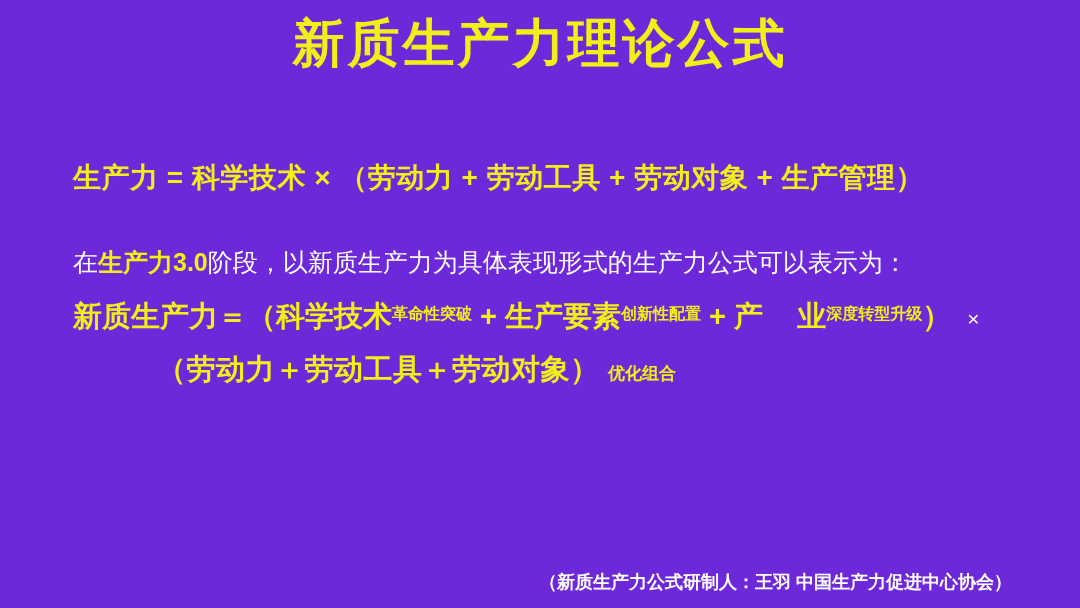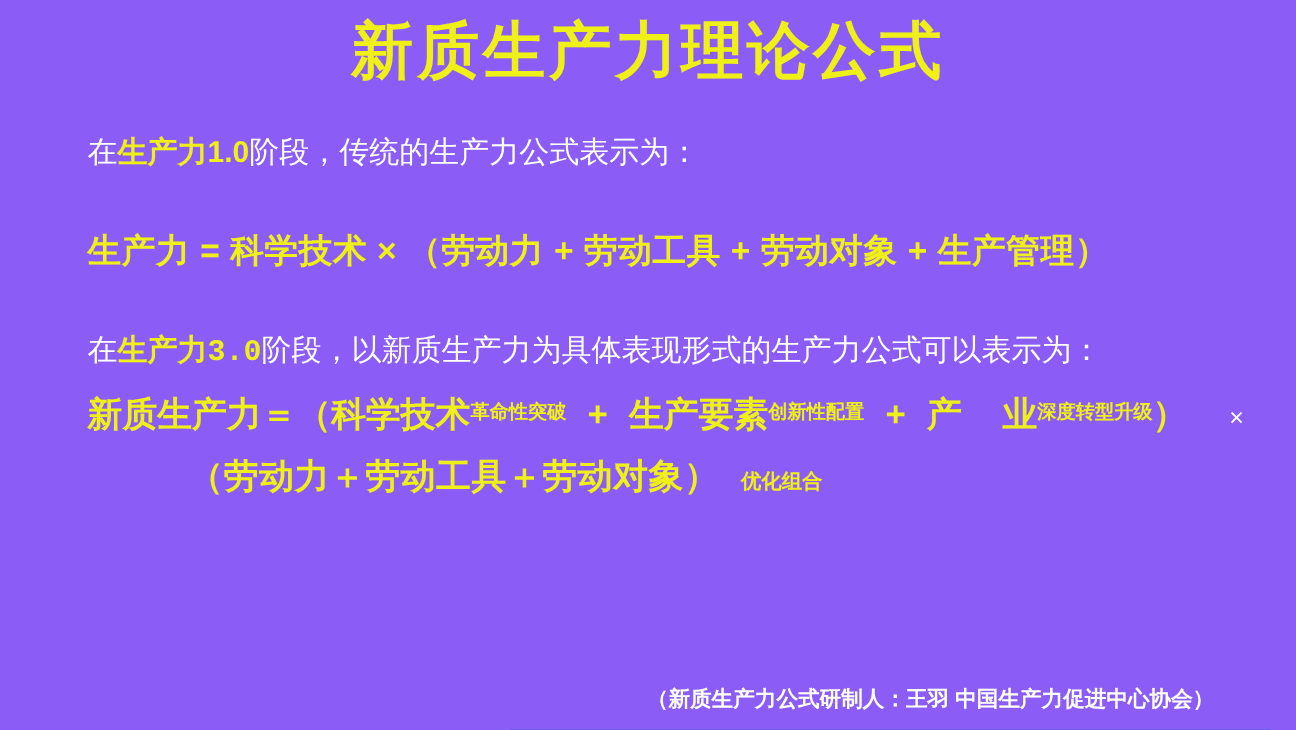--- a/index.html
+++ b/index.html
@@ -11,21 +11,21 @@
     height: 608px;
     background: #0a6fc2;
     font-family: "Liberation Sans", "DejaVu Sans", sans-serif;
     overflow: hidden;
     position: relative;
   }
   .slide {
     position: relative;
     width: 1080px;
     height: 608px;
-    background: #8b5cf6;
+    background: #6d28d9;
     box-sizing: border-box;
   }
 
   
   .title {
     position: absolute;
     top: 14px;
     left: 0;
     width: 1080px;
     text-align: center;
@@ -68,21 +68,21 @@
   }
 
   
   .row1-formula { margin-top: 22px; font-size: 28px; }
 
   
   .group2 { margin-top: 48px; }
   .row2-formula { font-size: 28px; }
 
   
-  .group3 { margin-top: 52px; font-family: Liberation Mono, monospace; }
+  .group3 { margin-top: 52px; }
   .row3-formula {
     margin-top: 20px;
     font-size: 29px;
     letter-spacing: 0px;
   }
   .row3-formula2 {
     margin-top: 16px;
     margin-left: 84px;
     font-size: 29px;
   }
@@ -121,23 +121,20 @@
 </style>
 </head>
 <body>
 
 <div class="slide">
 
   <div class="title">新质生产力理论公式</div>
 
   <div class="body-block">
 
-    <div class="intro">
-      <span>在</span><span class="hl">生产力1.0</span><span>阶段，传统的生产力公式表示为：</span>
-    </div>
 
     <div class="group2">
       <div class="formula row2-formula">生产力 = 科学技术 × （劳动力 + 劳动工具 + 劳动对象 + 生产管理）</div>
     </div>
 
     <div class="group3">
       <div class="intro">
         <span>在</span><span class="hl">生产力3.0</span><span>阶段，以新质生产力为具体表现形式的生产力公式可以表示为：</span>
       </div>
 

